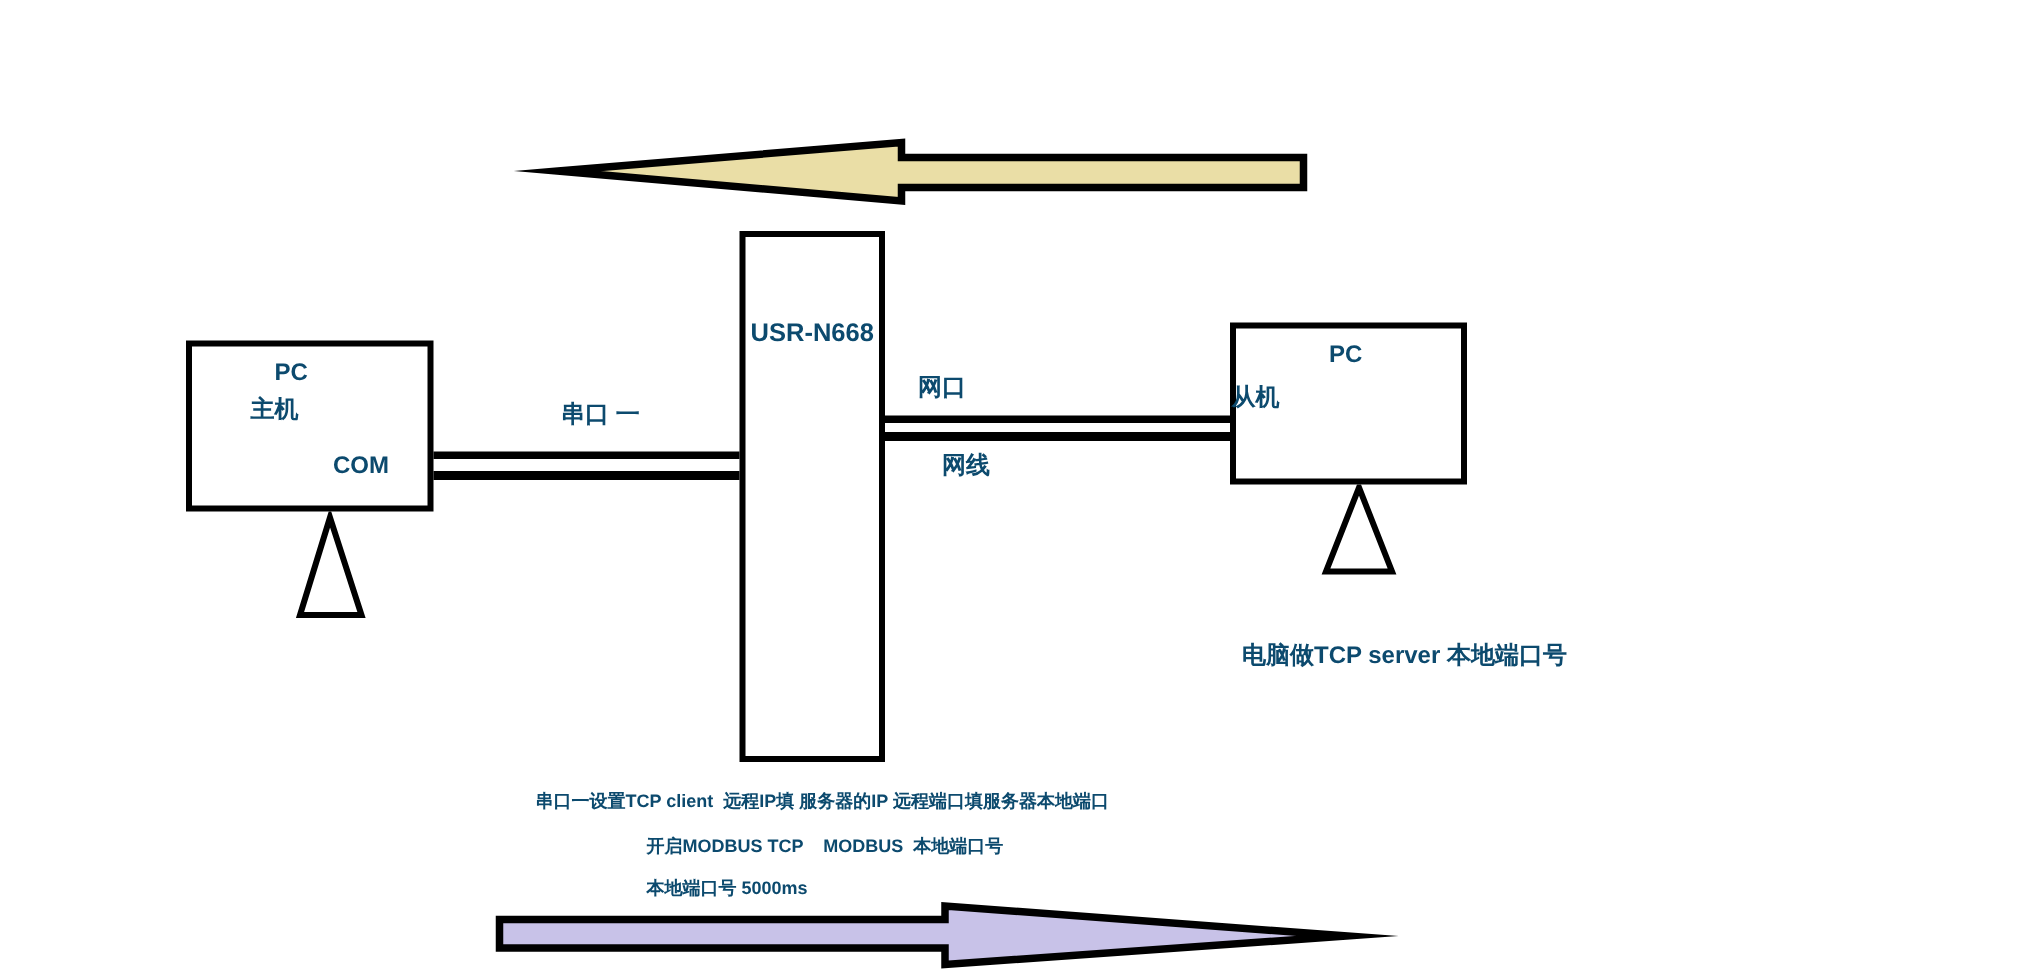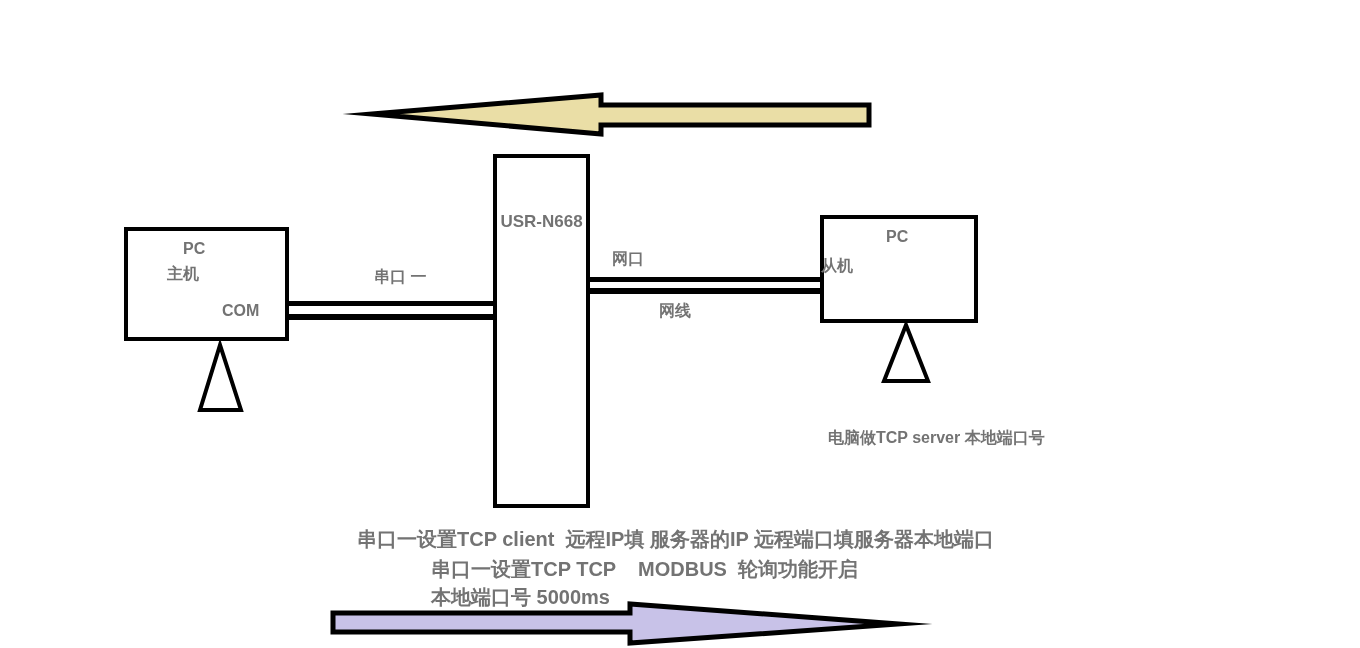--- a/index.html
+++ b/index.html
@@ -1,42 +1,42 @@
 <!DOCTYPE html>
 <html><head>
 <meta charset="utf-8">
 <style>
   html,body{margin:0;padding:0;background:#fff;}
   .canvas{
     position:relative;width:1360px;height:648px;background:#ffffff;
     font-family:"Liberation Sans","DejaVu Sans",sans-serif;
-    font-weight:700;color:#737373;overflow:hidden;
+    font-weight:700;color:#0c4a6e;overflow:hidden;
   }
   .layer{position:absolute;left:0;top:0;}
   .box{position:absolute;border:4px solid #000;background:#fff;box-sizing:border-box;}
   .dlink{position:absolute;border-top:5px solid #000;border-bottom:6px solid #000;box-sizing:border-box;background:transparent;}
   .txt{position:absolute;font-size:16px;line-height:1.15;white-space:pre;}
-  .txt-lg{font-size:20px;}
+  .txt-lg{font-size:12px;}
   .device-label{position:absolute;left:493px;top:212px;width:97px;text-align:center;font-size:17px;white-space:nowrap;}
   
   .left-pc-box{left:124px;top:227px;width:165px;height:114px;}
   .right-pc-box{left:820px;top:215px;width:158px;height:108px;}
   .device-box{left:493px;top:154px;width:97px;height:354px;}
   
   .serial-link{left:286px;top:301px;width:210px;height:19px;}
   .net-link{left:588px;top:277px;width:234px;height:17px;}
   
   .p-leftpc-title{left:183px;top:240px;}
   .p-leftpc-role{left:167px;top:265px;}
   .p-com{left:222px;top:302px;text-align:center;}
   .p-rightpc-title{left:886px;top:228px;}
   .p-rightpc-role{left:821px;top:257px;}
   .p-serial{left:374px;top:268px;}
   .p-netport{left:612px;top:250px;}
-  .p-netcable{left:659px;top:302px;text-align:center;}
+  .p-netcable{left:628px;top:302px;text-align:center;}
   .p-leftnote{left:138px;top:440px;}
   .p-rightnote1{left:824px;top:420px;}
   .p-rightnote2{left:828px;top:429px;}
   .p-bottom0{left:357px;top:528px;}
   .p-bottom1{left:431px;top:558px;}
   .p-bottom2{left:431px;top:586px;}
 </style>
 </head>
 <body>
 
@@ -69,16 +69,16 @@
   <div class="txt p-rightpc-title">PC</div>
   <div class="txt p-rightpc-role">从机</div>
 
   <div class="txt p-serial">串口 一</div>
   <div class="txt p-netport">网口</div>
   <div class="txt p-netcable">网线</div>
 
   <div class="txt p-rightnote2">电脑做TCP server 本地端口号</div>
 
   <div class="txt txt-lg p-bottom0">串口一设置TCP client  远程IP填 服务器的IP 远程端口填服务器本地端口</div>
-  <div class="txt txt-lg p-bottom1">串口一设置TCP TCP    MODBUS  轮询功能开启</div>
+  <div class="txt txt-lg p-bottom1">开启MODBUS TCP    MODBUS  本地端口号</div>
   <div class="txt txt-lg p-bottom2">本地端口号 5000ms</div>
 
 </div>
 
 </body></html>

